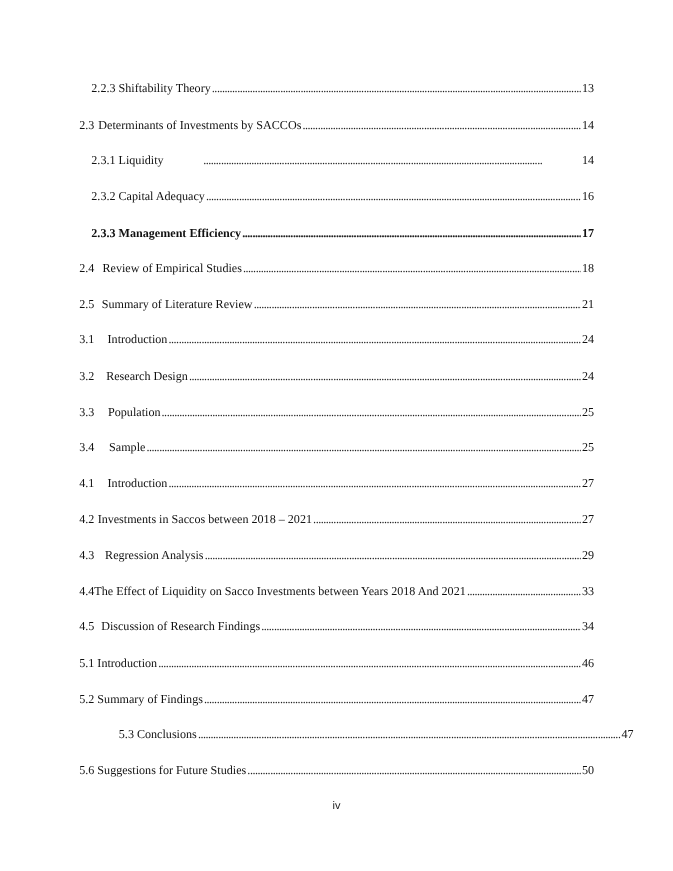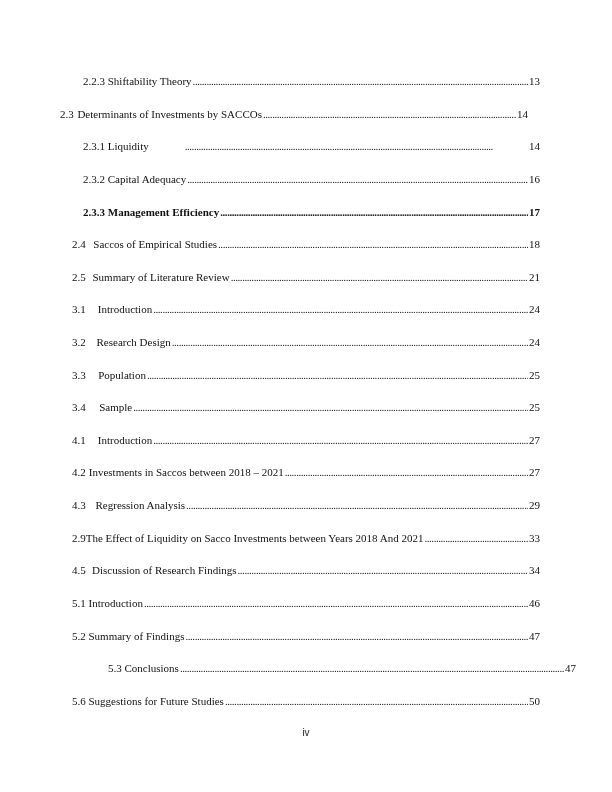--- a/index.html
+++ b/index.html
@@ -22,21 +22,21 @@
 </head>
 <body>
 
 <div class="toc">
 
   <div class="row lvl3" style="top:73px;left:83px;width:457px;">
     <span class="title"><span>2.2.3</span> <span>Shiftability Theory</span></span>
     <span class="leader"></span>
     <span class="page">13</span>
   </div>
-  <div class="row lvl2" style="top:106px;left:60px;width:468px;">
+  <div class="row lvl2" style="top:106px;left:72px;width:468px;">
     <span class="num">2.3</span>
     <span class="title">Determinants of Investments by SACCOs</span>
     <span class="leader"></span>
     <span class="page">14</span>
   </div>
   <div class="row lvl3" style="top:138px;left:83px;width:457px;gap:35px;">
     <span class="title"><span>2.3.1</span> <span>Liquidity</span></span>
     <span class="leader"></span>
     <span class="page">14</span>
   </div>
@@ -45,21 +45,21 @@
     <span class="leader"></span>
     <span class="page">16</span>
   </div>
   <div class="row lvl3" style="top:204px;left:83px;width:457px;font-weight:bold;">
     <span class="title"><span>2.3.3</span> <span>Management Efficiency</span></span>
     <span class="leader"></span>
     <span class="page">17</span>
   </div>
   <div class="row lvl2" style="top:236px;left:72px;width:468px;">
     <span class="num">2.4</span>
-    <span class="title">Saccos of Empirical Studies</span>
+    <span class="title">Review of Empirical Studies</span>
     <span class="leader"></span>
     <span class="page">18</span>
   </div>
   <div class="row lvl2" style="top:269px;left:72px;width:468px;">
     <span class="num">2.5</span>
     <span class="title">Summary of Literature Review</span>
     <span class="leader"></span>
     <span class="page">21</span>
   </div>
   <div class="row lvl2" style="top:301px;left:72px;width:468px;">
@@ -98,21 +98,21 @@
     <span class="leader"></span>
     <span class="page">27</span>
   </div>
   <div class="row lvl2" style="top:497px;left:72px;width:468px;">
     <span class="num">4.3</span>
     <span class="title">Regression Analysis</span>
     <span class="leader"></span>
     <span class="page">29</span>
   </div>
   <div class="row lvl2" style="top:530px;left:72px;width:468px;">
-    <span class="num">2.9</span>
+    <span class="num">4.4</span>
     <span class="title">The Effect of Liquidity on Sacco Investments between Years 2018 And 2021</span>
     <span class="leader"></span>
     <span class="page">33</span>
   </div>
   <div class="row lvl2" style="top:562px;left:72px;width:468px;">
     <span class="num">4.5</span>
     <span class="title">Discussion of Research Findings</span>
     <span class="leader"></span>
     <span class="page">34</span>
   </div>

